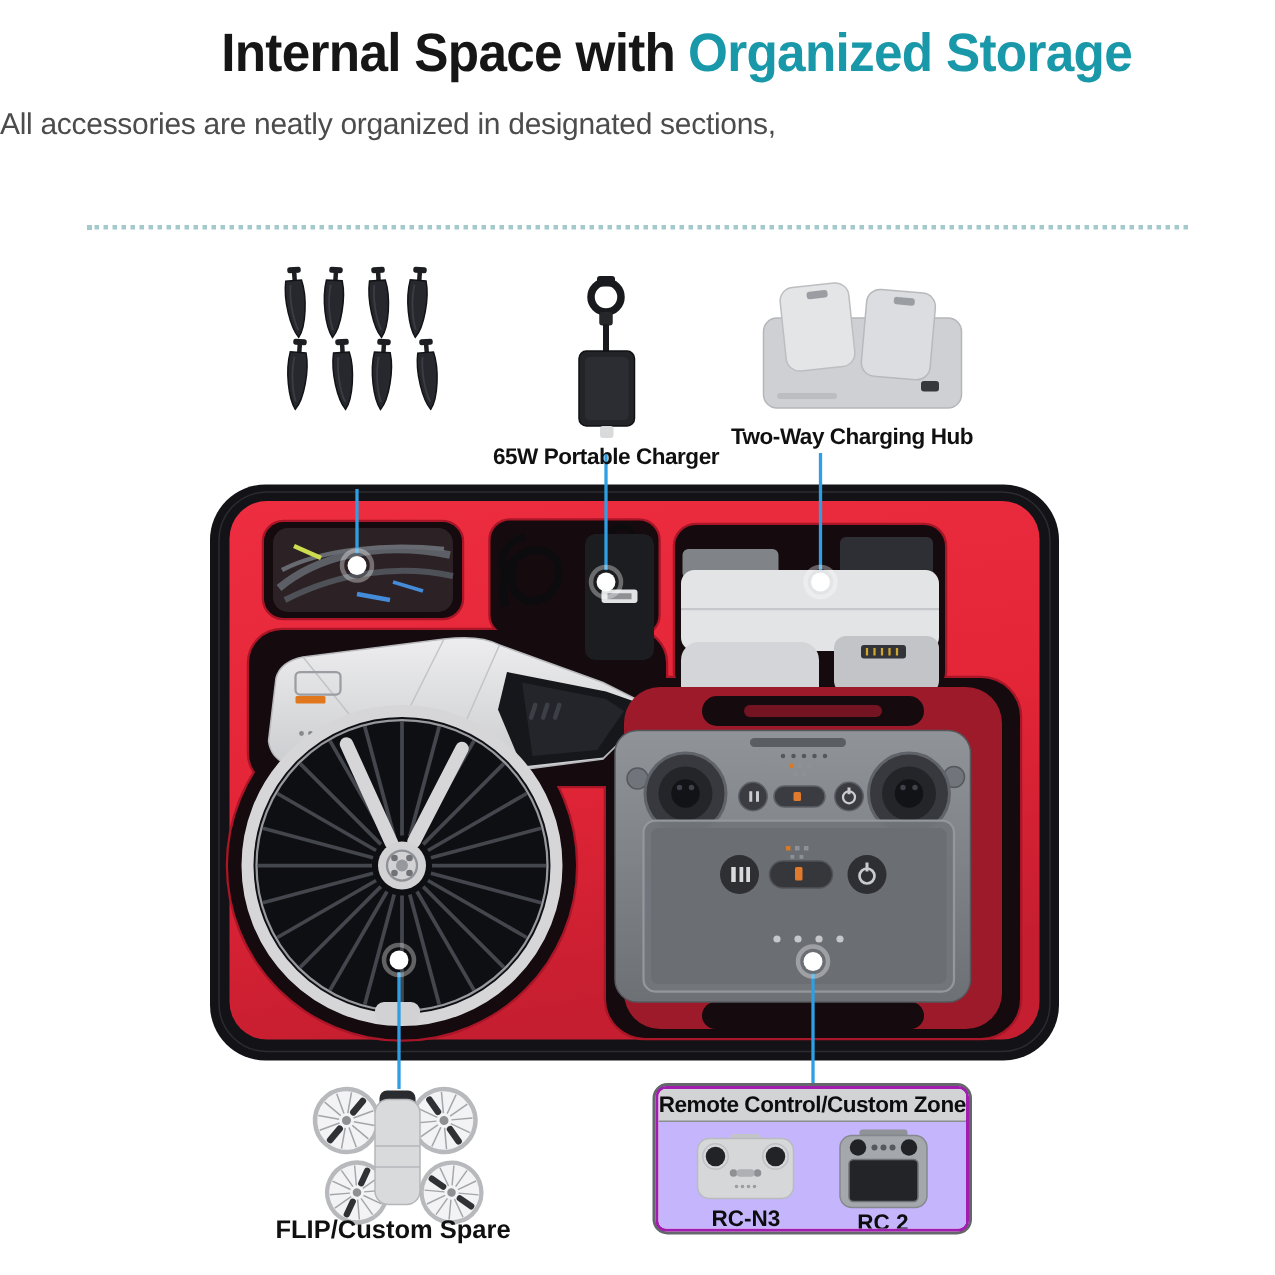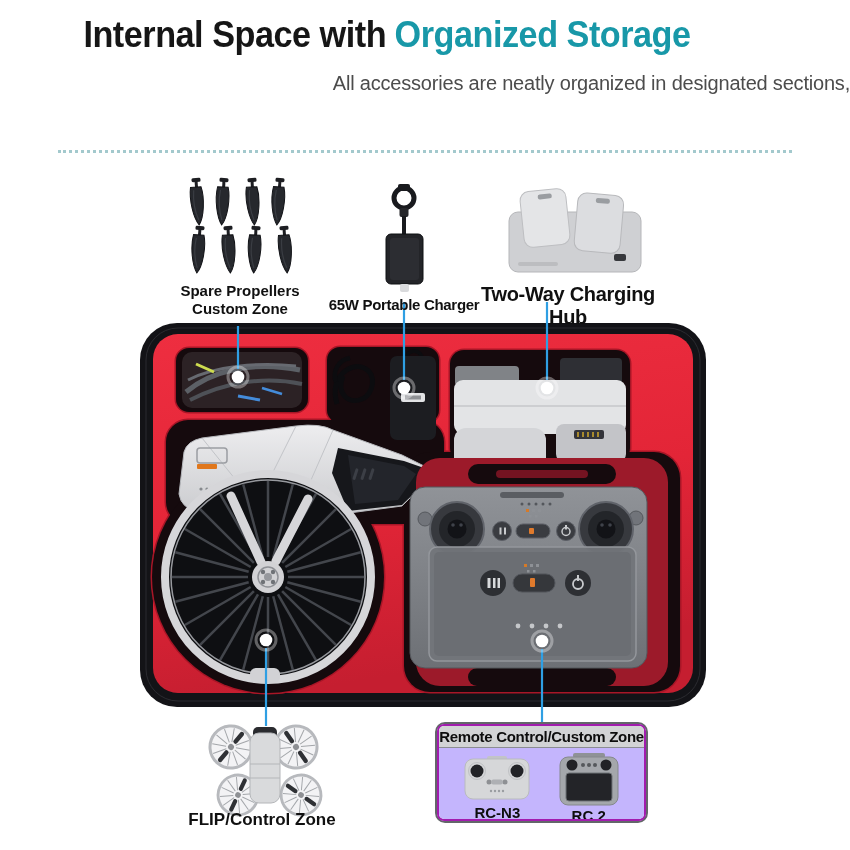--- a/index.html
+++ b/index.html
@@ -1,32 +1,32 @@
 <!DOCTYPE html>
 <html><head>
 <meta charset="utf-8">
 <style>
   html,body{margin:0;padding:0;background:#ffffff;}
   .page{position:relative;width:850px;height:850px;background:#ffffff;overflow:hidden;
         font-family:"Liberation Sans", sans-serif;}
   
-  .hdr{position:absolute;left:0;top:14px;width:774px;text-align:center;}
+  .hdr{position:absolute;left:0;top:14px;width:774px;text-align:right;}
   .hdr h1{margin:0;font-size:36px;font-weight:800;color:#161616;letter-spacing:-0.5px;
           transform:scaleX(.95);transform-origin:center;white-space:nowrap;}
   .hdr h1 .t-prefix{margin-right:9px;}
   .hdr h1 .t-accent{color:#1898a8;}
-  .sub{position:absolute;left:0;top:68px;width:850px;text-align:right;color:#4c4c4c;
+  .sub{position:absolute;left:0;top:68px;width:850px;text-align:left;color:#4c4c4c;
        font-size:20px;line-height:30px;letter-spacing:-0.2px;}
   .divider{position:absolute;left:58px;top:150px;width:734px;height:0;
            border-top:3px dotted #a3c9cd;}
   
   .lbl{position:absolute;text-align:center;color:#101010;font-weight:bold;}
   .lbl-spare{left:140px;top:282px;width:200px;font-size:15px;line-height:18px;}
   .lbl-charger{left:304px;top:283px;width:200px;font-size:15px;letter-spacing:-0.3px;margin-top:13px;}
-  .lbl-hub{left:468px;top:283px;width:200px;font-size:20px;letter-spacing:-0.3px;}
+  .lbl-hub{left:468px;top:283px;width:200px;font-size:15px;letter-spacing:-0.3px;}
   .lbl-flip{left:152px;top:810px;width:220px;font-size:17px;}
   
   .remote-box{position:absolute;left:435px;top:722px;width:213px;height:101px;
               background:#fff;border:2px solid #63666a;border-radius:10px;box-sizing:border-box;}
   .remote-box-inner{width:100%;height:100%;border:2px solid #a21caf;border-radius:7px;
               box-sizing:border-box;overflow:hidden;display:flex;flex-direction:column;}
   .remote-hdr{background:#d2d3d5;border-bottom:1.5px solid #8b8e91;text-align:center;
               font-size:15px;font-weight:bold;color:#0d0d0d;line-height:21px;height:21px;
               letter-spacing:-0.3px;white-space:nowrap;}
   .remote-body{flex:1;display:flex;justify-content:space-evenly;align-items:center;
@@ -357,27 +357,23 @@
           <circle cx="266" cy="640" r="10" fill="none" stroke="#ffffff" stroke-opacity="0.35" stroke-width="3"></circle>
           <circle cx="266" cy="640" r="6.3" fill="#ffffff"></circle>
         </g>
       <g>
           <circle cx="542" cy="641" r="10" fill="none" stroke="#ffffff" stroke-opacity="0.35" stroke-width="3"></circle>
           <circle cx="542" cy="641" r="6.3" fill="#ffffff"></circle>
         </g>
     </g>
   </svg>
 
-  <div class="lbl lbl-spare">
-    <div>Spare Propellers</div>
-    <div>Custom Zone</div>
-  </div>
   <div class="lbl lbl-charger">65W Portable Charger</div>
   <div class="lbl lbl-hub">Two-Way Charging Hub</div>
-  <div class="lbl lbl-flip">FLIP/Control Zone</div>
+  <div class="lbl lbl-flip">FLIP/Custom Spare</div>
 
   <div class="remote-box">
     <div class="remote-box-inner">
       <div class="remote-hdr">Remote Control/Custom Zone</div>
       <div class="remote-body">
         <div class="remote-item">
           <svg width="72" height="48" viewBox="-36 -24 72 48">
             <rect x="-10" y="-23" width="20" height="5" rx="2" fill="#c2c4c7"></rect>
             <rect x="-32" y="-20" width="64" height="40" rx="8" fill="#d6d7d9" stroke="#b9bbbe"></rect>
             <circle cx="-20" cy="-8" r="6.5" fill="#222327"></circle>

